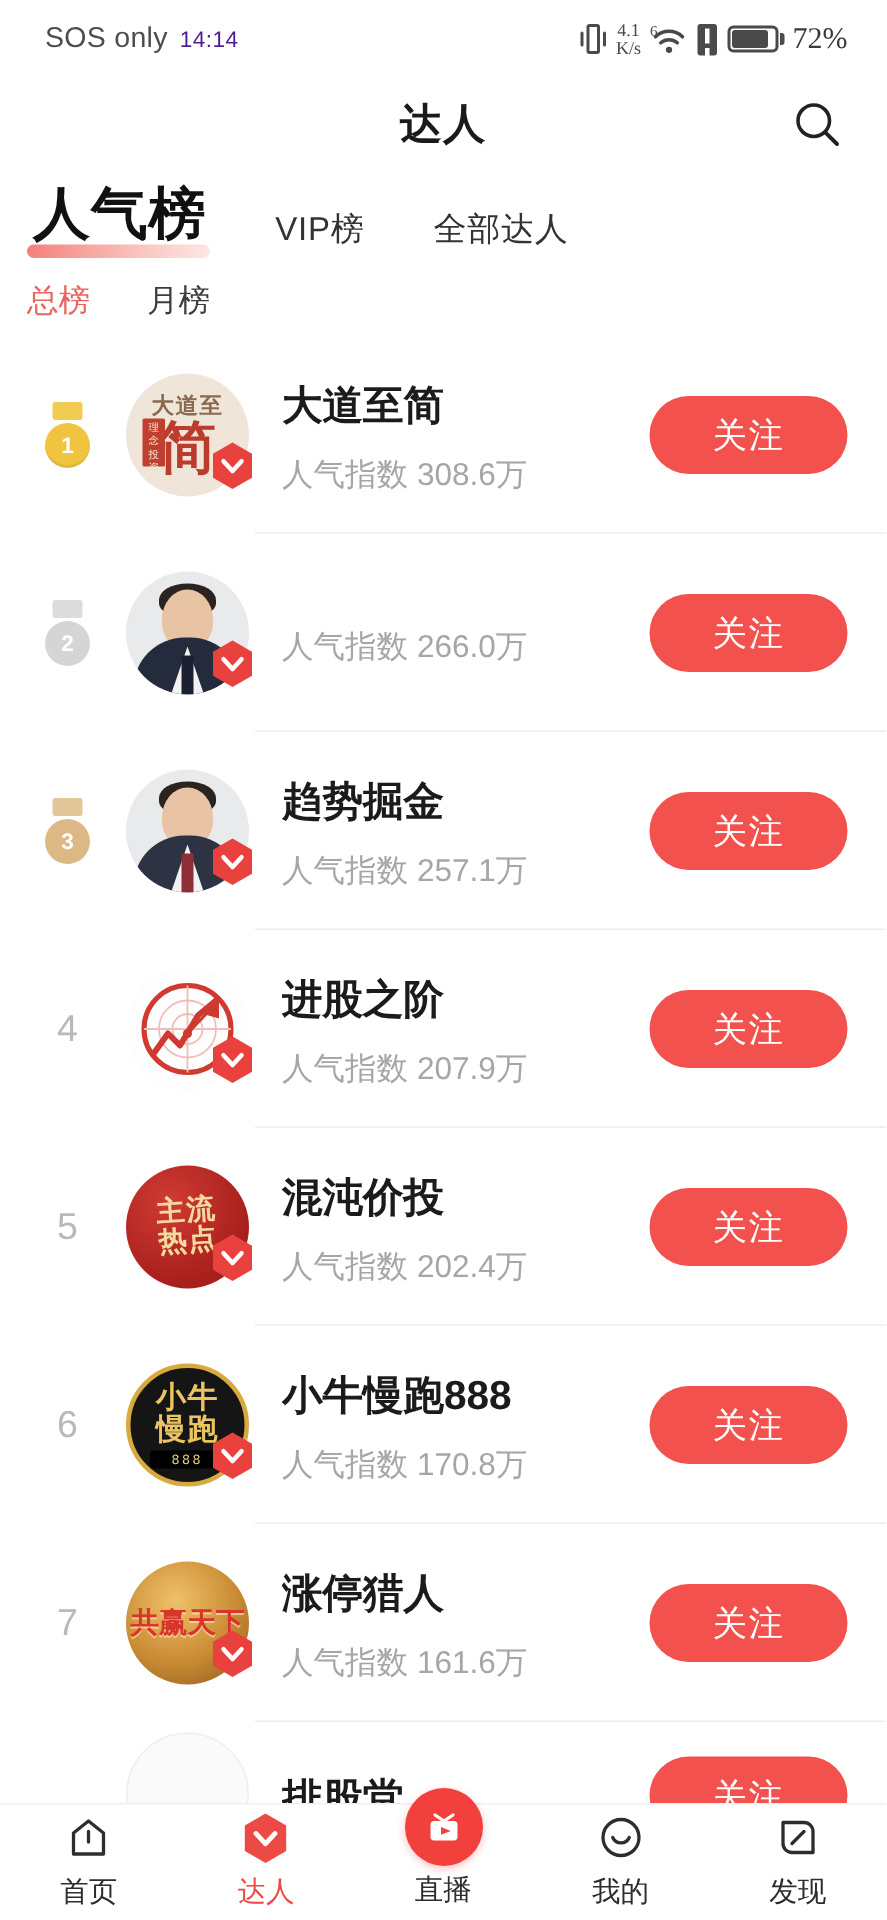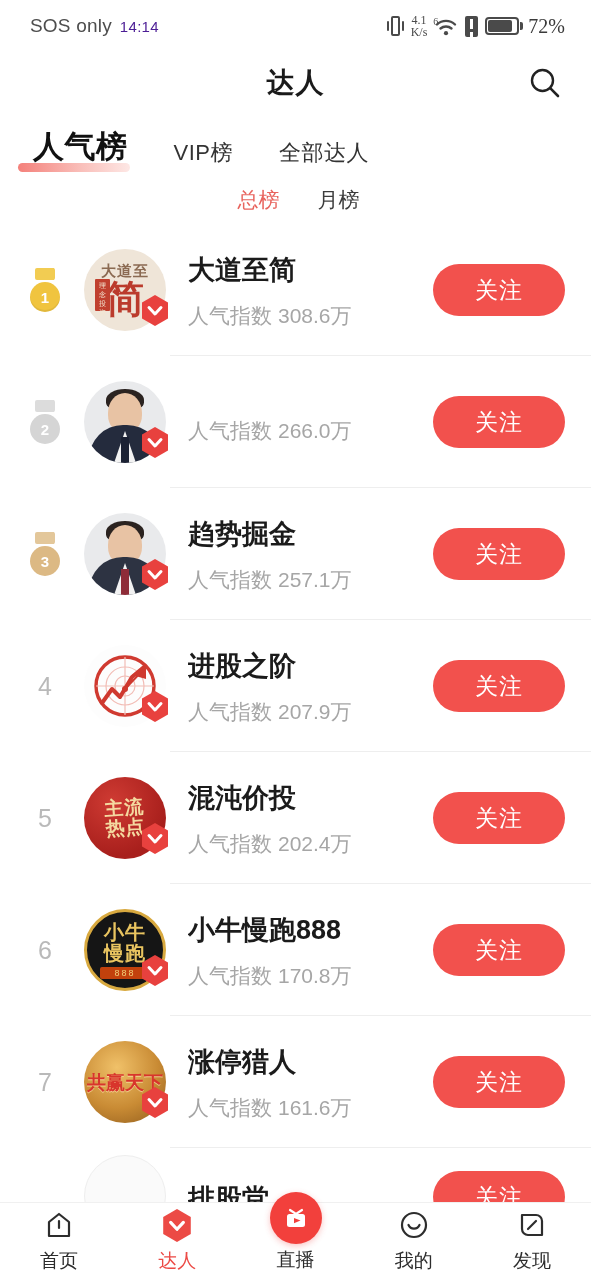--- a/index.html
+++ b/index.html
@@ -67,29 +67,29 @@
   }
   .search-btn svg{ display:block; }
 
   
   .tabs{
     display:flex; align-items:flex-end; gap:30px;
     padding:8px 0 0 14px; height:58px;
   }
   .tab{ position:relative; padding:0 8px 4px 8px; cursor:pointer; }
   .tab .lbl{ font-size:22px; color:#333; letter-spacing:.5px; display:block; }
-  .tab.active .lbl{ font-size:31px; font-weight:700; color:#111;margin-left:11px; }
+  .tab.active .lbl{ font-size:38px; font-weight:700; color:#111; }
   .tab.active .underline{
     position:absolute; left:4px; right:6px; bottom:0px; height:9px; border-radius:5px;
     background:linear-gradient(90deg,#f26a63 0%,#f8b2ac 55%,#fde3e0 100%);
     opacity:.85;
   }
 
   
-  .subtabs{ display:flex; gap:38px; padding:14px 12px 10px 18px;justify-content:center; }
+  .subtabs{ display:flex; gap:38px; padding:14px 12px 10px 18px; }
   .subtab{ font-size:21px; color:#3c3c3c; cursor:pointer; }
   .subtab.active{ color:#e8645e; }
 
   
   .list{ padding:0; }
   .row{
     position:relative; display:flex; align-items:center;
     height:132px; padding-left:14px; padding-right:26px;
   }
   .rank{
@@ -186,21 +186,21 @@
 
   .av4{ background:#fdfdfd; }
   .av4 svg{ display:block; }
 
   .av5{ background:radial-gradient(circle at 35% 30%, #cf3b33 0%, #a81f1c 70%); }
   .av5 .t{ color:#f4d9a0; font-size:19px; font-weight:700; letter-spacing:1px;
            font-family:"Liberation Serif",serif; line-height:1.05; transform:rotate(-4deg); }
 
   .av6{ background:#151515; border:3px solid #d8a93f; }
   .av6 .t{ color:#e9c460; font-size:20px; font-weight:700; line-height:1.05; letter-spacing:1px; }
-  .av6 .n{ display:block; font-size:9px; color:#f0d07a; background:#c2410c;
+  .av6 .n{ display:block; font-size:9px; color:#f0d07a; background:#000000;
            border-radius:2px; margin-top:3px; padding:1px 13px; letter-spacing:2px; }
 
   .av7{ background:radial-gradient(circle at 40% 32%, #f0c169 0%, #c98b34 55%, #8d5a1c 100%); }
   .av7 .t{ color:#d8352c; font-size:19px; font-weight:700; letter-spacing:0px;
            text-shadow:0 1px 0 rgba(255,235,180,.65); font-family:"Liberation Serif",serif; }
 
   .av8{ background:#fafafa; border:1px solid #eee; }
 
   
   .row.partial{ height:70px; overflow:hidden; }

